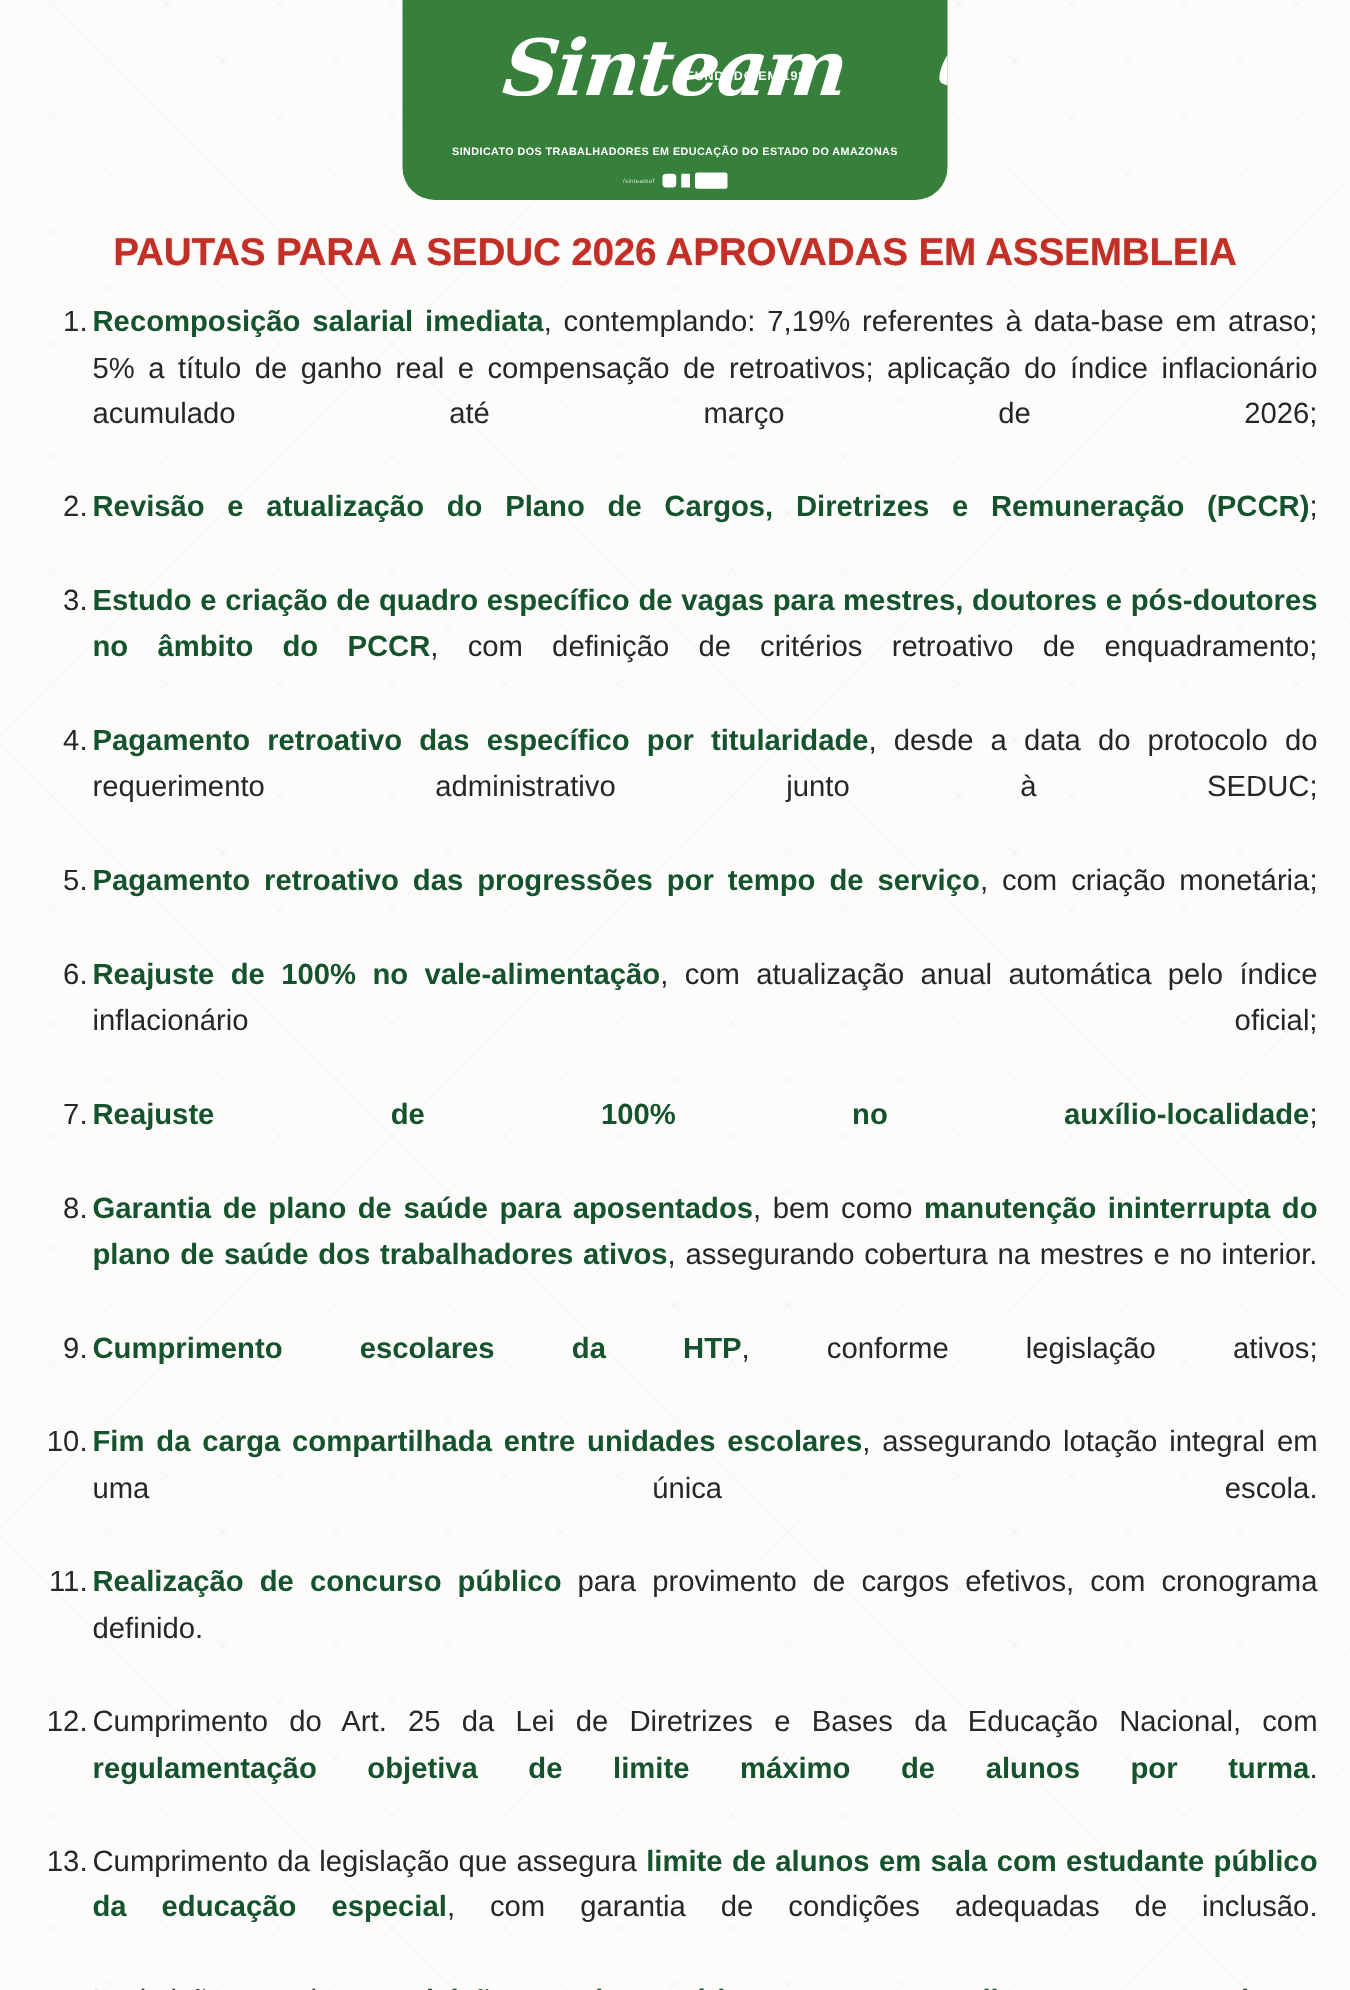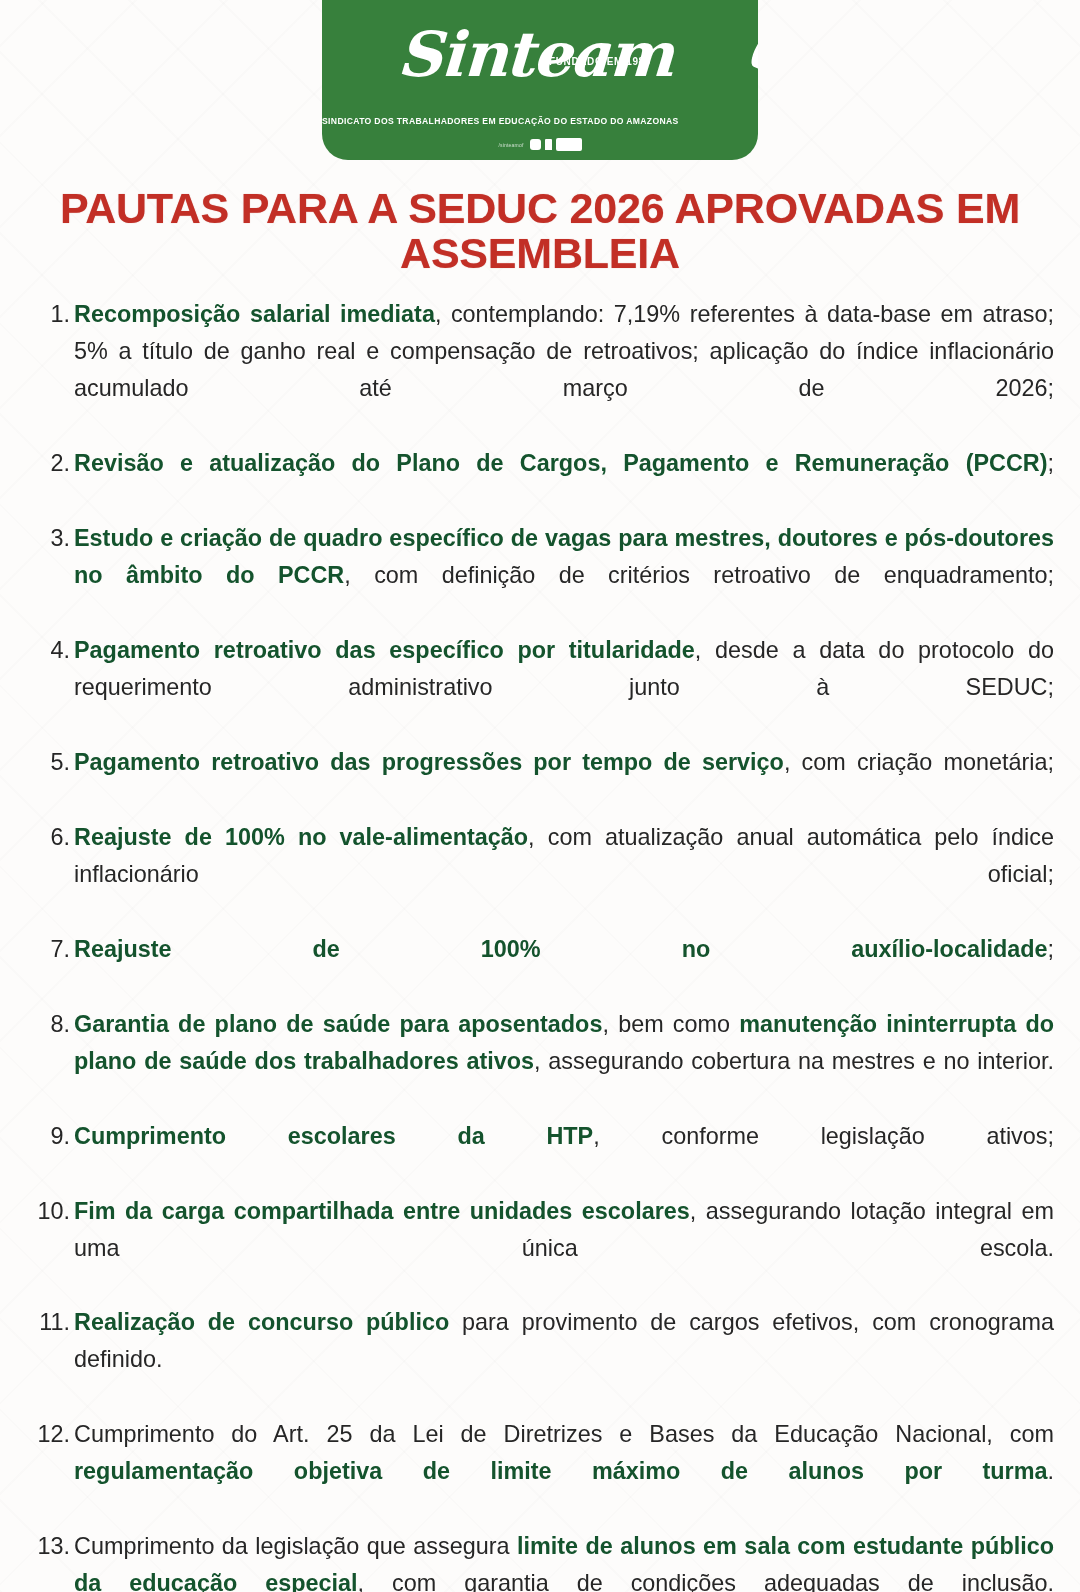--- a/index.html
+++ b/index.html
@@ -77,21 +77,21 @@
     font-size: 10px;
     font-weight: bold;
     letter-spacing: 0.6px;
     color: #ffffff;
     white-space: nowrap;
   }
   .tagline {
     position: absolute;
     left: 0; right: 0;
     top: 116px;
-    text-align: left;
+    text-align: center;
     font-size: 8.6px;
     font-weight: bold;
     letter-spacing: 0.35px;
     color: #ffffff;
     white-space: nowrap;
   }
   .social-row {
     position: absolute;
     left: 0; right: 0;
     top: 138px;
@@ -118,21 +118,21 @@
   .social-ico.flag {
     width: 26px; height: 13px;
     border-radius: 2px;
   }
 
   
   .doc-title {
     margin: 26px 0 0 0;
     text-align: center;
     color: #c22f26;
-    font-size: 43px;
+    font-size: 31px;
     font-weight: bold;
     letter-spacing: -0.2px;
     line-height: 1.05;
     font-family: "Liberation Sans", sans-serif;
     text-shadow: 0 0 1px rgba(160,30,24,0.4);
   }
 
   
   ol.pautas {
     list-style: none;
@@ -192,21 +192,21 @@
       <span class="social-ico cam"></span>
       <span class="social-ico fb"></span>
       <span class="social-ico flag"></span>
     </div>
   </div>
 
   <h1 class="doc-title">PAUTAS PARA A SEDUC 2026 APROVADAS EM ASSEMBLEIA</h1>
 
   <ol class="pautas">
       <li><span class="b">Recomposição salarial imediata</span><span>, contemplando: 7,19% referentes à data-base em atraso; 5% a título de ganho real e compensação de retroativos; aplicação do índice inflacionário acumulado até março de 2026;</span></li>
-      <li><span class="b">Revisão e atualização do Plano de Cargos, Pagamento e Remuneração (PCCR)</span><span>;</span></li>
+      <li><span class="b">Revisão e atualização do Plano de Cargos, Diretrizes e Remuneração (PCCR)</span><span>;</span></li>
       <li><span class="b">Estudo e criação de quadro específico de vagas para mestres, doutores e pós-doutores no âmbito do PCCR</span><span>, com definição de critérios retroativo de enquadramento;</span></li>
       <li><span class="b">Pagamento retroativo das específico por titularidade</span><span>, desde a data do protocolo do requerimento administrativo junto à SEDUC;</span></li>
       <li><span class="b">Pagamento retroativo das progressões por tempo de serviço</span><span>, com criação monetária;</span></li>
       <li><span class="b">Reajuste de 100% no vale-alimentação</span><span>, com atualização anual automática pelo índice inflacionário oficial;</span></li>
       <li><span class="b">Reajuste de 100% no auxílio-localidade</span><span>;</span></li>
       <li><span class="b">Garantia de plano de saúde para aposentados</span><span>, bem como </span><span class="b">manutenção ininterrupta do plano de saúde dos trabalhadores ativos</span><span>, assegurando cobertura na mestres e no interior.</span></li>
       <li><span class="b">Cumprimento escolares da HTP</span><span>, conforme legislação ativos;</span></li>
       <li><span class="b">Fim da carga compartilhada entre unidades escolares</span><span>, assegurando lotação integral em uma única escola.</span></li>
       <li><span class="b">Realização de concurso público</span><span> para provimento de cargos efetivos, com cronograma definido.</span></li>
       <li><span>Cumprimento do Art. 25 da Lei de Diretrizes e Bases da Educação Nacional, com </span><span class="b">regulamentação objetiva de limite máximo de alunos por turma</span><span>.</span></li>

